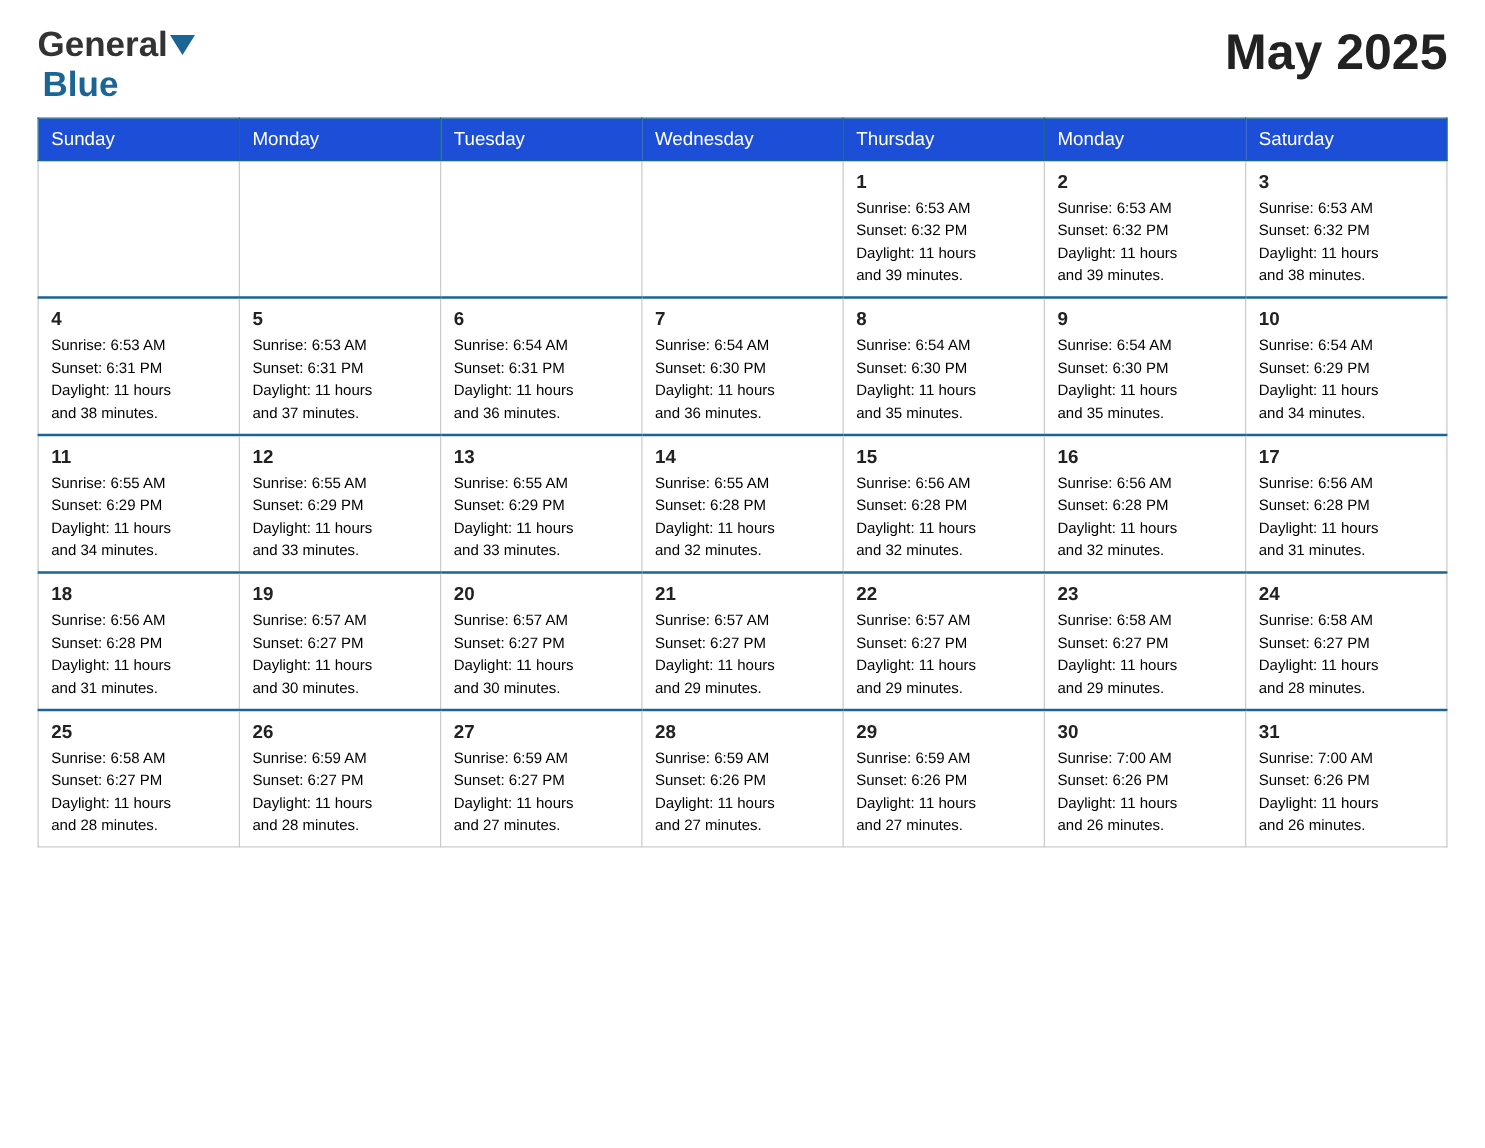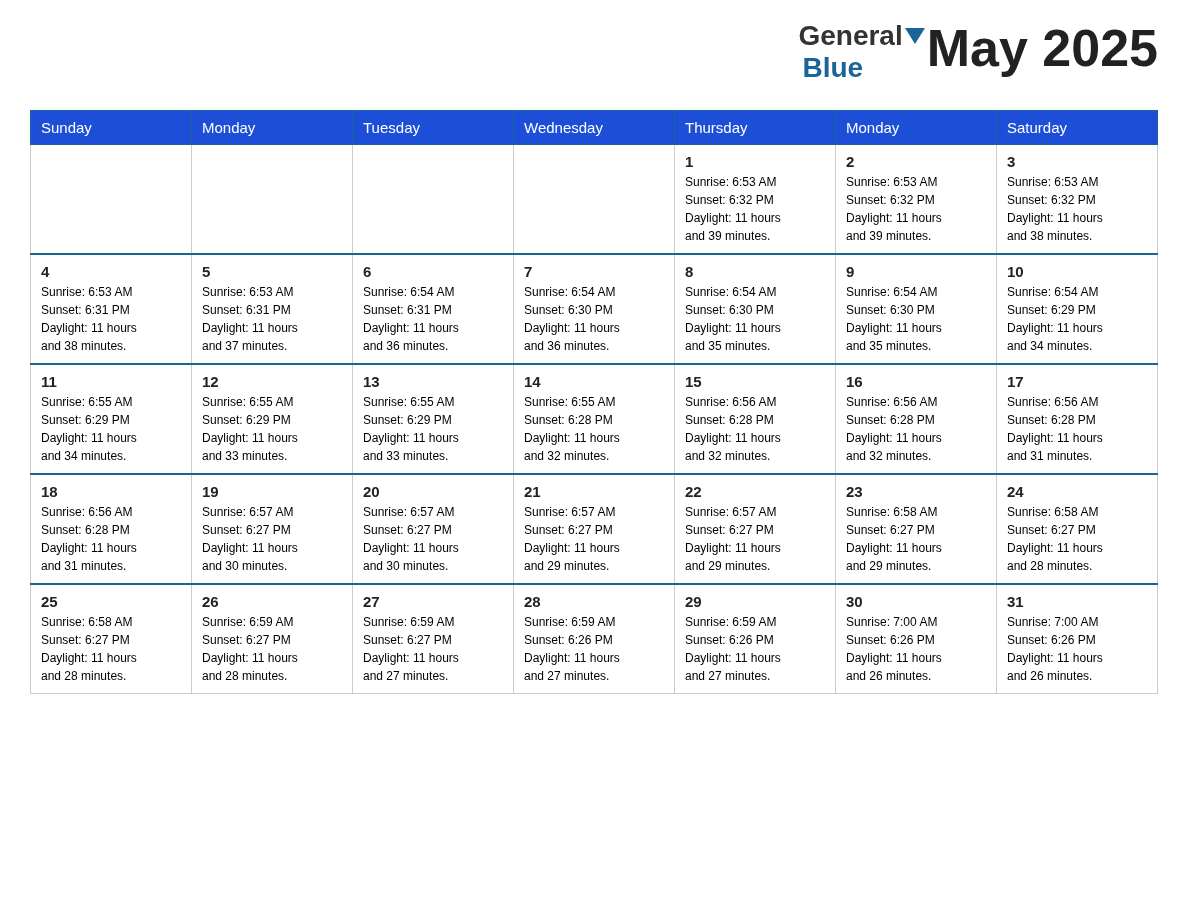--- a/index.html
+++ b/index.html
@@ -5,23 +5,23 @@
     * { margin: 0; padding: 0; box-sizing: border-box; }
     body {
       font-family: Arial, sans-serif;
       background: #fff;
       width: 1188px;
       min-height: 918px;
       padding: 20px 30px;
     }
     .header {
       display: flex;
-      justify-content: flex-end;
+      justify-content: space-between;
       align-items: flex-start;
-      margin-bottom: 26px;
+      margin-bottom: 10px;
     }
     .logo {
       display: flex;
       flex-direction: column;
       align-items: flex-start;
     }
     .logo-text {
       display: flex;
       align-items: center;
       font-size: 28px;
@@ -36,21 +36,21 @@
       border-top: 16px solid #1a6496;
       margin: 0 2px;
       display: inline-block;
       vertical-align: middle;
     }
     .logo-blue { color: #1a6496; }
     .title-section {
       text-align: right;
     }
     .month-title {
-      font-size: 52px;
+      font-size: 40px;
       font-weight: bold;
       color: #222;
       line-height: 1.1;
     }
     .location {
       font-size: 20px;
       color: #444;
       margin-top: 4px;
     }
     .calendar {

